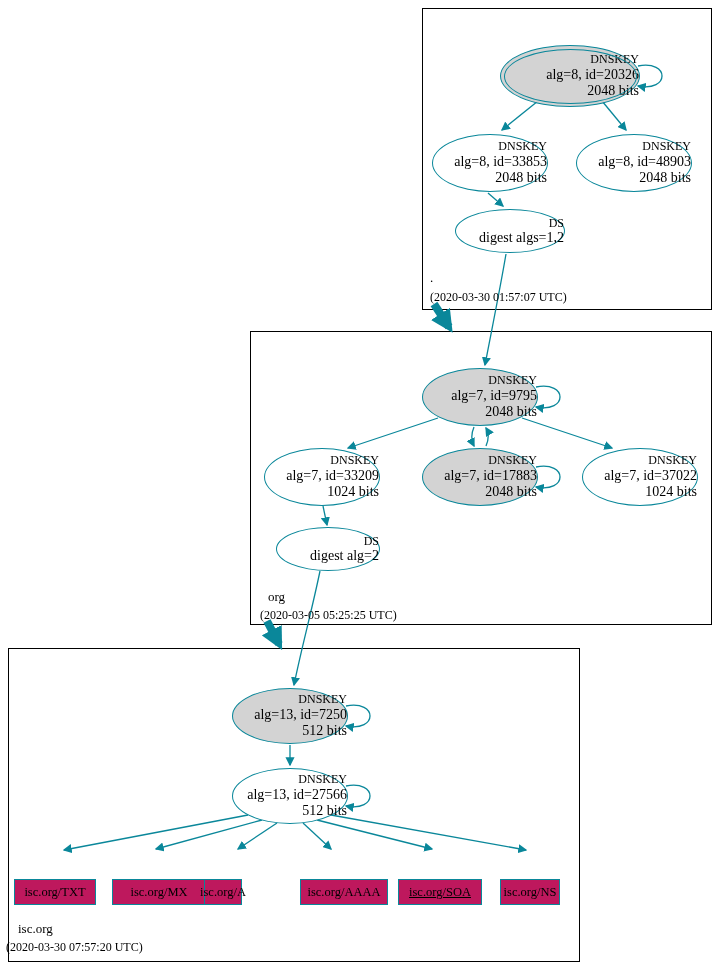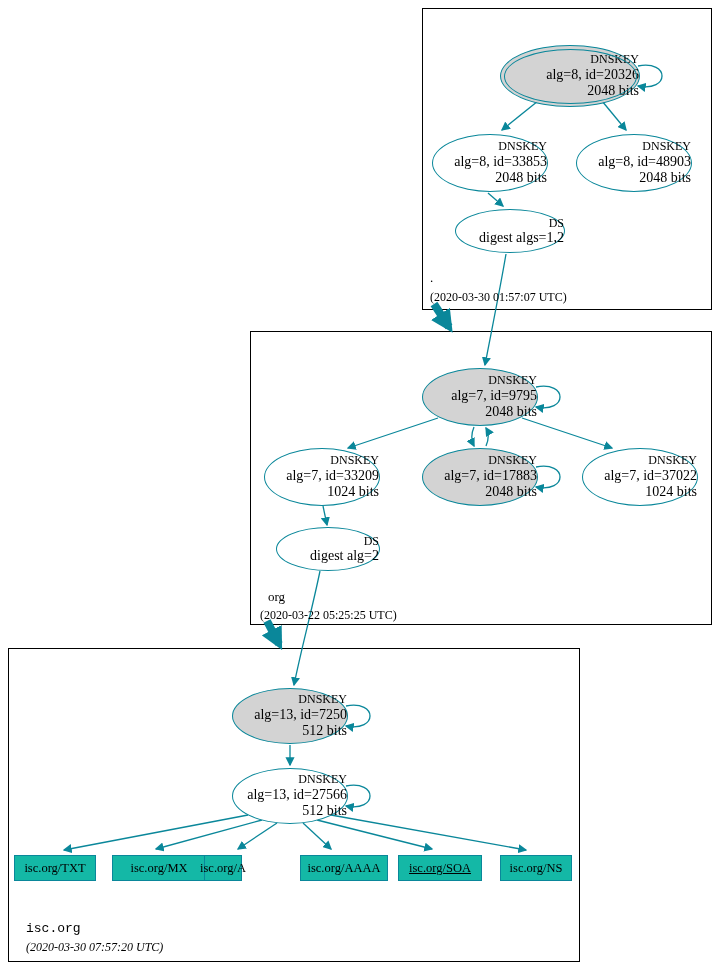--- a/index.html
+++ b/index.html
@@ -18,22 +18,22 @@
 
   .node { position:absolute; border:1.4px solid var(--teal); border-radius:50%;
           background:#fff; display:flex; flex-direction:column; align-items:flex-end;
           justify-content:center; text-align:center; line-height:1.18; }
   .node.gray { background:var(--node-gray); }
   .trust-anchor::before { content:""; position:absolute; inset:2.5px;
           border:1.4px solid var(--teal); border-radius:50%; }
   .nt { font-size:12px; }
   .nd { font-size:14px; }
 
-  .record { position:absolute; border:1.4px solid var(--teal); background:#14b8a6;
-          display:flex; align-items:center; justify-content:center; font-size:12.5px; }
+  .record { position:absolute; border:1.4px solid var(--teal); background:#be185d;
+          display:flex; align-items:center; justify-content:center; font-size:12.5px;margin-top:24px; }
 </style>
 </head>
 <body>
 
 <div id="canvas">
 
   <div class="zone" style="left:422px;top:8px;width:290px;height:302px;"></div>
   <div class="zone" style="left:250px;top:331px;width:462px;height:294px;"></div>
   <div class="zone" style="left:8px;top:648px;width:572px;height:314px;"></div>
 
@@ -115,36 +115,36 @@
   <div class="node" style="left:582px;top:448px;width:116px;height:58px;">
     <div class="nt">DNSKEY</div>
     <div class="nd">alg=7, id=37022</div>
     <div class="nd">1024 bits</div>
   </div>
   <div class="node" style="left:276px;top:527px;width:104px;height:44px;">
     <div class="nt">DS</div>
     <div class="nd">digest alg=2</div>
   </div>
   <div class="zone-name" style="left:260px;top:589px;margin-left:8px;">org</div>
-  <div class="zone-ts" style="left:260px;top:608px;">(2020-03-22 05:25:25 UTC)</div>
+  <div class="zone-ts" style="left:260px;top:608px;">(2020-03-05 05:25:25 UTC)</div>
 
   <div class="node gray" style="left:232px;top:688px;width:116px;height:56px;">
     <div class="nt">DNSKEY</div>
     <div class="nd">alg=13, id=7250</div>
     <div class="nd">512 bits</div>
   </div>
   <div class="node" style="left:232px;top:768px;width:116px;height:56px;">
     <div class="nt">DNSKEY</div>
     <div class="nd">alg=13, id=27566</div>
     <div class="nd">512 bits</div>
   </div>
 
   <div class="record" style="left:14px;top:855px;width:82px;height:26px;">isc.org/TXT</div>
   <div class="record" style="left:112px;top:855px;width:94px;height:26px;">isc.org/MX</div>
   <div class="record" style="left:204px;top:855px;width:38px;height:26px;">isc.org/A</div>
   <div class="record" style="left:300px;top:855px;width:88px;height:26px;">isc.org/AAAA</div>
   <div class="record" style="left:398px;top:855px;width:84px;height:26px;text-decoration:underline;">isc.org/SOA</div>
-  <div class="record" style="left:500px;top:855px;width:72px;height:26px;">isc.org/NS</div>
+  <div class="record" style="left:500px;top:855px;width:60px;height:26px;">isc.org/NS</div>
 
-  <div class="zone-name" style="left:26px;top:921px;font-family:Liberation Mono, monospace;">isc.org</div>
-  <div class="zone-ts" style="left:26px;top:940px;font-style:italic;">(2020-03-30 07:57:20 UTC)</div>
+  <div class="zone-name" style="left:18px;top:921px;">isc.org</div>
+  <div class="zone-ts" style="left:6px;top:940px;">(2020-03-30 07:57:20 UTC)</div>
 
 </div>
 
 </body></html>

